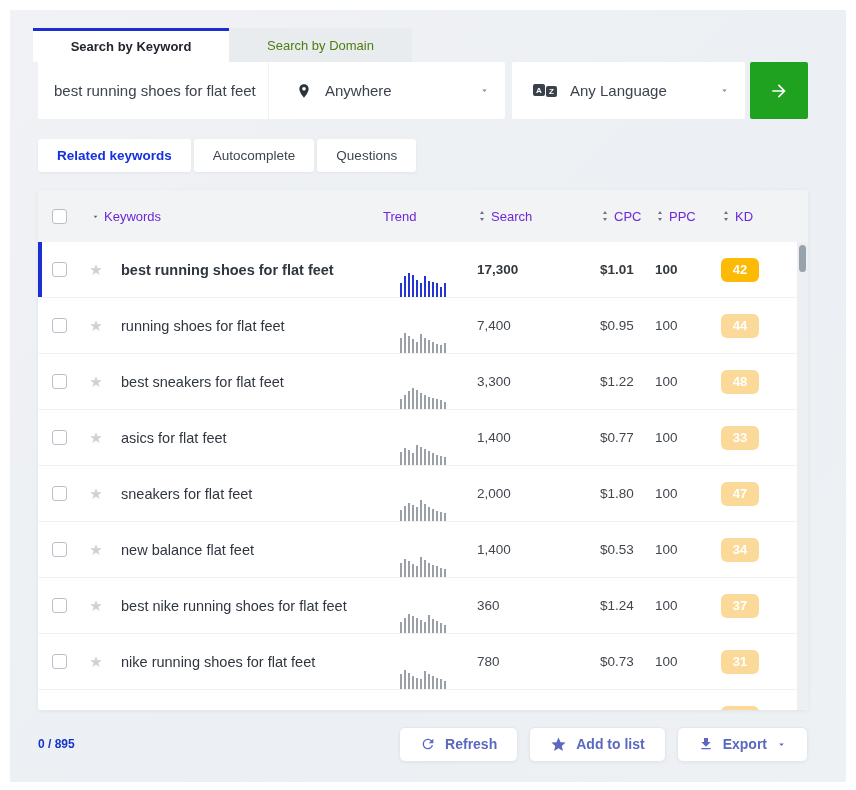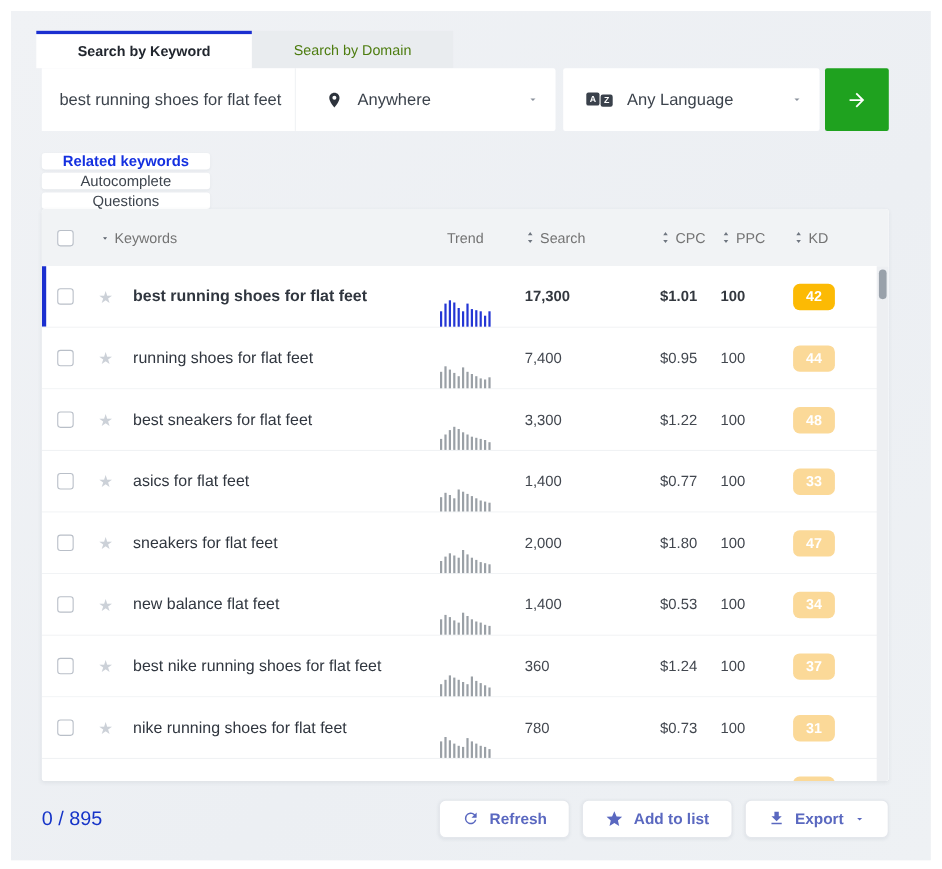--- a/index.html
+++ b/index.html
@@ -24,27 +24,27 @@
   .lang-icon { display:flex; gap:1px; }
   .lang-icon span { width:12px; height:12px; background:#3a414b; color:#fff; font-size:8px; font-weight:bold; border-radius:2px; display:flex; align-items:center; justify-content:center; }
   .lang-icon span:last-child { width:11px; height:11px; margin-top:2px; }
   .go-btn { width:58px; height:57px; margin-left:5px; background:#1fa21f; border:none; border-radius:2px; cursor:pointer; display:flex; align-items:center; justify-content:center; }
 
   
   .toolbar { position:absolute; left:28px; top:129px; width:770px; height:33px; display:flex; justify-content:space-between; }
   .filter-card { width:117px; background:#fff; border-radius:6px; display:flex; align-items:center; padding-left:15px; box-shadow:0 1px 4px rgba(40,50,70,.08); font-size:13px; color:#343b45; }
   .toggle { position:relative; width:33px; height:15px; background:#e6e9ed; border-radius:8px; margin-right:14px; cursor:pointer; }
   .toggle .knob { position:absolute; left:-1px; top:1px; width:13px; height:13px; background:#3e4550; border-radius:50%; box-shadow:0 1px 2px rgba(0,0,0,.3); }
-  .vtabs { display:flex; gap:3px;flex-direction:column; }
+  .vtabs { display:flex; gap:3px; }
   .vtab { background:#fff; border-radius:3px; display:flex; align-items:center; justify-content:center; font-size:13.5px; color:#3e454e; padding:0 19px; cursor:pointer; box-shadow:0 1px 3px rgba(40,50,70,.06); }
   .vtab.active { color:#1430e0; font-weight:bold; }
 
   
   .table-card { position:absolute; left:28px; top:180px; width:770px; height:520px; background:#fff; border-radius:3px; overflow:hidden; box-shadow:0 1px 4px rgba(40,50,70,.07); }
-  .thead { height:52px; background:#f1f3f5; display:flex; align-items:center; font-size:13px; color:#737373; }
+  .thead { height:52px; background:#f1f3f5; display:flex; align-items:center; font-size:13px; color:#6d28d9; }
   .trow { height:56px; display:flex; align-items:center; border-bottom:1px solid #f0f2f4; position:relative; background:#fff; }
   .trow.active { box-shadow:inset 4px 0 0 0 #1b2fd0; }
   .c-check { width:44px; padding-left:14px; display:flex; align-items:center; }
   .checkbox { width:15px; height:15px; border:1.5px solid #b9bfc8; border-radius:3px; background:#fff; cursor:pointer; }
   .c-star { width:28px; display:flex; align-items:center; justify-content:center; color:#ccd1d8; font-size:15px; cursor:pointer; }
   .c-kw { flex:1; padding-left:11px; font-size:14.5px; color:#30363f; white-space:nowrap; overflow:hidden; }
   .trow.active .c-kw { font-weight:bold; }
   .c-kwhead { flex:1; display:flex; align-items:center; padding-left:9px; gap:5px; cursor:pointer; }
   .c-trend { width:80px; height:100%; position:relative; }
   .bars { position:absolute; bottom:0; left:50%; transform:translateX(-50%); display:flex; align-items:flex-end; gap:2px; height:25px; }
@@ -54,27 +54,27 @@
   .c-cpc { width:66px; padding-left:17px; }
   .c-ppc { width:60px; padding-left:6px; }
   .c-num { font-size:13.5px; color:#42474f; }
   .trow.active .c-num { font-weight:bold; color:#33383f; }
   .c-kd { width:99px; padding-left:12px; display:flex; align-items:center; }
   .badge { min-width:38px; height:24px; border-radius:6px; background:#fbd998; color:#fff; font-size:13px; font-weight:bold; display:flex; align-items:center; justify-content:center; }
   .trow.active .badge { background:#fcba04; }
   .h-sort { display:flex; align-items:center; gap:4px; cursor:pointer; }
   .hs-search { width:120px; padding-left:14px; } .hs-cpc { width:66px; padding-left:17px; }
   .hs-ppc { width:60px; padding-left:6px; } .hs-kd { width:99px; padding-left:12px; }
-  .hs-trend { width:80px; text-align:center; }
+  .hs-trend { width:80px; }
   .scrollbar { position:absolute; right:0; top:52px; bottom:0; width:11px; background:#edeff2; }
   .scrollbar .thumb { width:7px; height:27px; margin:3px auto 0; background:#99a1aa; border-radius:4px; cursor:pointer; }
 
   
   .footer { position:absolute; left:28px; top:716px; width:770px; height:36px; display:flex; justify-content:space-between; align-items:center; }
-  .count { font-size:18px; font-weight:normal; color:#1634c8; }
+  .count { font-size:12px; font-weight:bold; color:#1634c8; }
   .actions { display:flex; gap:11px; }
   .act-btn { height:35px; background:#fff; border:1px solid #e4e7ec; border-radius:6px; box-shadow:0 1px 3px rgba(40,50,70,.06);
              display:flex; align-items:center; gap:9px; padding:0 20px; font-size:14px; font-weight:bold; color:#5a68c0; cursor:pointer; font-family:"Liberation Sans", sans-serif; }
   svg { display:block; }
 </style>
 </head>
 <body>
 
 <div class="panel">
 

